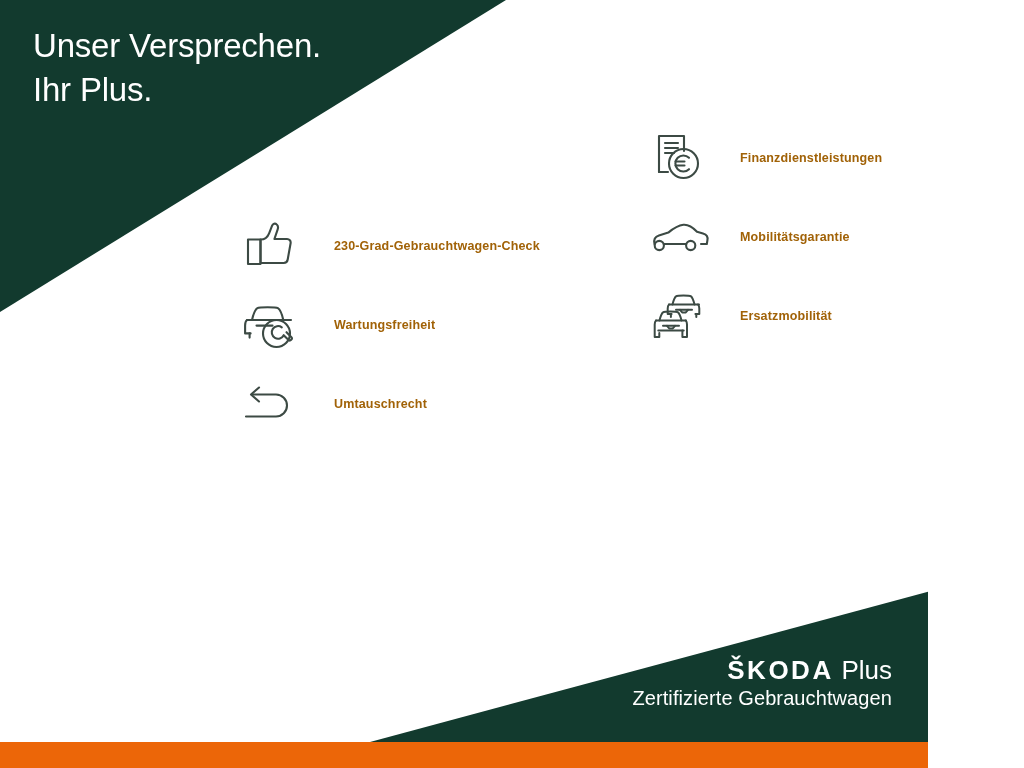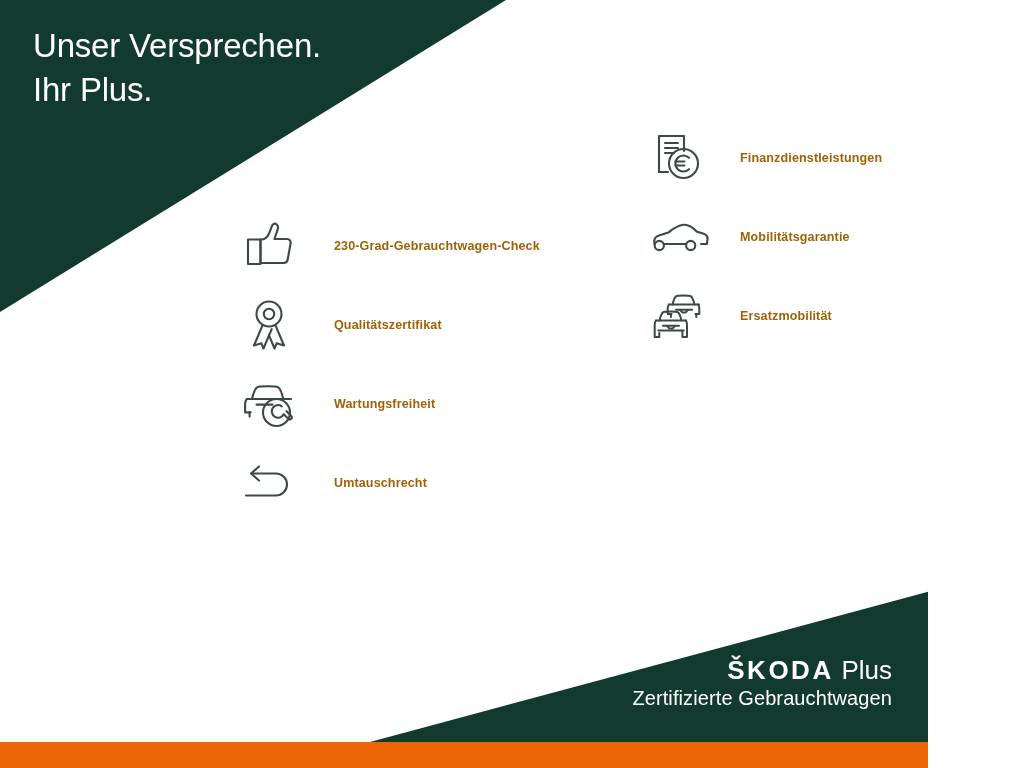--- a/index.html
+++ b/index.html
@@ -126,31 +126,20 @@
     <div class="feature">
       <span class="feature-icon">
         <svg width="58" height="58" viewBox="0 0 58 58" fill="none" stroke="#3c4a44" stroke-width="2.1" stroke-linecap="round" stroke-linejoin="round">
           <path d="M8 22.5 H20.5 V47 H8 Z"></path>
           <path d="M20.5 22.5 c4.5 0 7.2 -2.6 8.6 -6.2 l3 -7.6 c.8 -2 3 -2.6 4.4 -1.4 1.5 1.2 1.9 3.2 1.1 5.3 L34.4 22 H47 c2.4 0 4 1.9 3.6 4.2 l-2.9 16.3 c-.35 2.1 -2.1 3.5 -4.1 3.5 H20.5 Z"></path>
         </svg>
       </span>
       <span class="feature-label">230-Grad-Gebrauchtwagen-Check</span>
     </div>
 
-    <div class="feature">
-      <span class="feature-icon">
-        <svg width="58" height="58" viewBox="0 0 58 58" fill="none" stroke="#3c4a44" stroke-width="2.1" stroke-linecap="round" stroke-linejoin="round">
-          <circle cx="29" cy="18" r="12.5"></circle>
-          <circle cx="29" cy="18" r="5.2"></circle>
-          <path d="M22.6 29.2 L14 49.5 l7.3 -2.3 l2.2 5.3 l8.2 -19.4"></path>
-          <path d="M35.4 29.2 L44 49.5 l-7.3 -2.3 l-2.2 5.3 l-5.6 -13.3"></path>
-        </svg>
-      </span>
-      <span class="feature-label">Qualitätszertifikat</span>
-    </div>
 
 
     <div class="feature">
       <span class="feature-icon">
         <svg width="58" height="58" viewBox="0 0 58 58" fill="none" stroke="#3c4a44" stroke-width="2.1" stroke-linecap="round" stroke-linejoin="round">
           <path d="M7 24 h44"></path>
           <path d="M12 24 c1.5 -6.5 3.2 -10.5 5.4 -11.8 2 -1.2 18.4 -1.2 20.5 0 2.2 1.3 3.9 5.3 5.4 11.8"></path>
           <path d="M7 24 c-1.6 1.2 -1.9 3.2 -1.9 5.6 v7.8 h5.5"></path>
           <path d="M9.6 37.4 v4.2"></path>
           <path d="M16.5 29.6 h16"></path>

